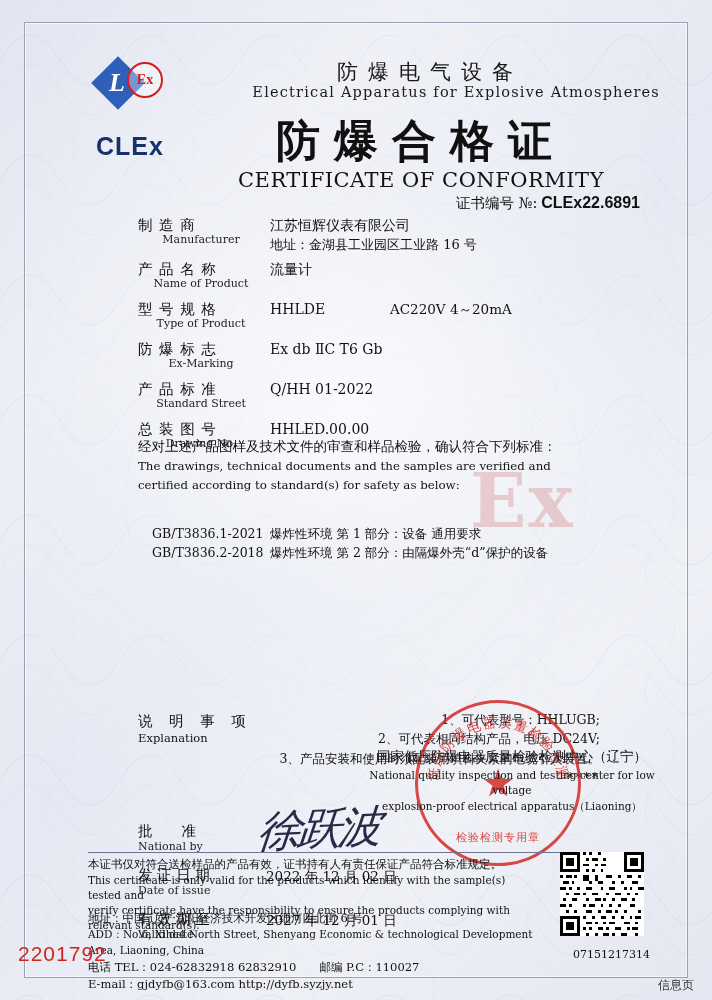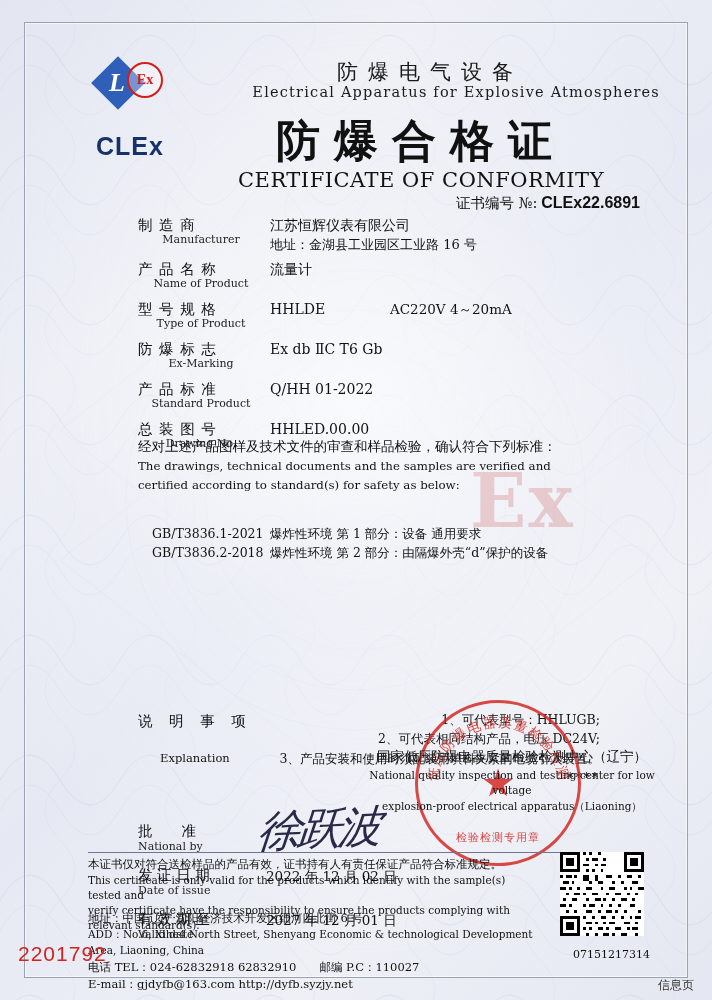--- a/index.html
+++ b/index.html
@@ -265,22 +265,21 @@
   .exp-cn {
     font-size: 14.5px;
     letter-spacing: 6px;
     color: #111;
     font-family: "DejaVu Serif", serif;
   }
   .exp-en {
     font-size: 11.5px;
     color: #111;
     font-family: "DejaVu Serif", serif;
-    margin-top: 20px;
-    text-align: center;
+    margin-top: 0;
   }
   .explanation-body {
     position: absolute;
     left: 270px;
     top: 710px;
     width: 330px;
     text-align: right;
   }
   .exp-item {
     font-size: 12.5px;
@@ -524,21 +523,21 @@
       </div>
 
       <div class="field-row" style="height:40px;">
         <div class="f-label-cn">防 爆 标 志</div>
         <div class="f-label-en">Ex-Marking</div>
         <div class="f-value">Ex db ⅡC T6 Gb</div>
       </div>
 
       <div class="field-row" style="height:40px;">
         <div class="f-label-cn">产 品 标 准</div>
-        <div class="f-label-en">Standard Product</div>
+        <div class="f-label-en">Standard Street</div>
         <div class="f-value">Q/HH 01-2022</div>
       </div>
 
       <div class="field-row" style="height:40px;">
         <div class="f-label-cn">总 装 图 号</div>
         <div class="f-label-en">Drawing No.</div>
         <div class="f-value">HHLED.00.00</div>
       </div>
 
     </div>

